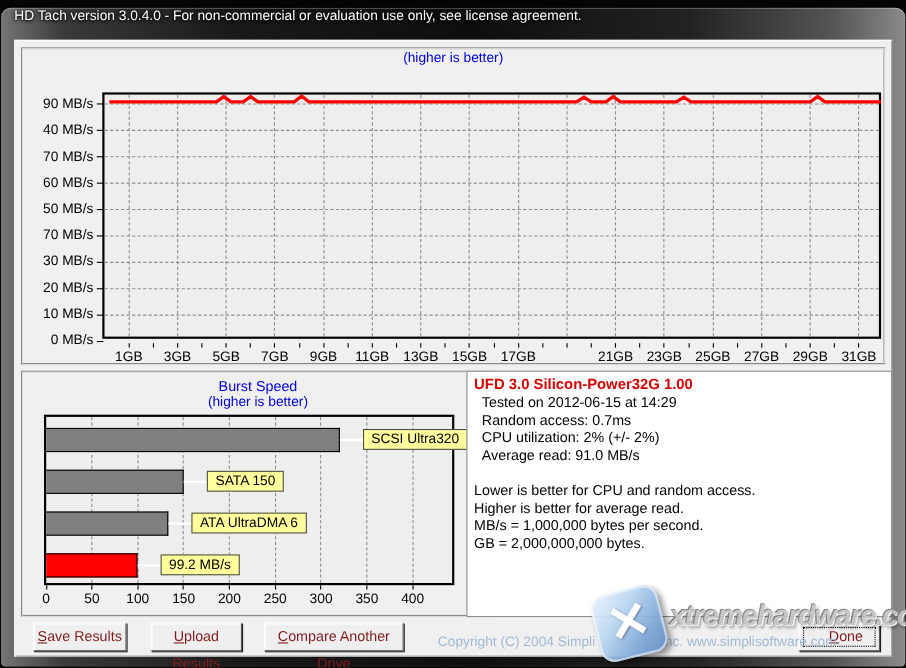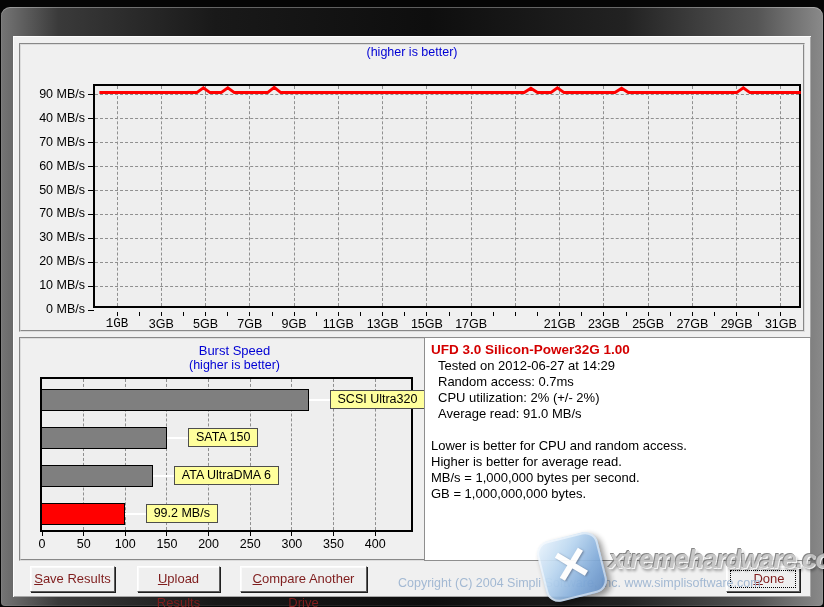--- a/index.html
+++ b/index.html
@@ -77,20 +77,21 @@
     color:#c3c3c3; letter-spacing:-1px; opacity:.92; white-space:nowrap;
     text-shadow:-1px -1px 0 #7d7d7d, 1px 1px 0 #f5f5f5, 2px 3px 3px rgba(0,0,0,.4); }
 </style>
 </head>
 <body>
 
 <div id="stage">
   <div id="frame"></div>
 
   <div id="titlebar"></div>
+  <div id="title-text">HD Tach version 3.0.4.0  - For non-commercial or evaluation use only, see license agreement.</div>
 
   <div id="client">
 
     <div class="groupbox" id="gb-seq">
       <div class="chart-sub">(higher is better)</div>
       <div class="plot" id="seq-plot">
           <div class="ytick" style="top: 223.5px;"></div>
           <div class="ylabel" style="top: 216px;">0 MB/s</div>
           <div class="hgrid" style="top: 199.607px;"></div>
           <div class="ytick" style="top: 199.607px;"></div>
@@ -114,21 +115,21 @@
           <div class="ytick" style="top: 56.2467px;"></div>
           <div class="ylabel" style="top: 48.7467px;">70 MB/s</div>
           <div class="hgrid" style="top: 32.3533px;"></div>
           <div class="ytick" style="top: 32.3533px;"></div>
           <div class="ylabel" style="top: 24.8533px;">40 MB/s</div>
           <div class="hgrid" style="top: 8.46px;"></div>
           <div class="ytick" style="top: 8.46px;"></div>
           <div class="ylabel" style="top: 0.96px;">90 MB/s</div>
           <div class="xtick" style="left: 21.625px; top: 226px;"></div>
           <div class="vgrid" style="left: 21.625px;"></div>
-          <div class="xlabel" style="left: -4.875px; top: 231px; font-family: Liberation Mono, monospace;">1GB</div>
+          <div class="xlabel" style="left: -4.875px; top: 231px;">1GB</div>
           <div class="xtick" style="left: 43.75px; top: 226px;"></div>
           <div class="xtick" style="left: 65.875px; top: 226px;"></div>
           <div class="vgrid" style="left: 65.875px;"></div>
           <div class="xlabel" style="left: 39.375px; top: 231px;">3GB</div>
           <div class="xtick" style="left: 88px; top: 226px;"></div>
           <div class="xtick" style="left: 110.125px; top: 226px;"></div>
           <div class="vgrid" style="left: 110.125px;"></div>
           <div class="xlabel" style="left: 83.625px; top: 231px;">5GB</div>
           <div class="xtick" style="left: 132.25px; top: 226px;"></div>
           <div class="xtick" style="left: 154.375px; top: 226px;"></div>
@@ -228,29 +229,29 @@
           <div class="connector" style="left: 110.783px; top: 96px; width: 21px;"></div>
           <div class="bar-label" style="left: 131.783px; top: 87px;">ATA UltraDMA 6</div>
           <div class="bar" style="top: 124px; width: 82.6293px; background: rgb(255, 0, 0);"></div>
           <div class="connector" style="left: 82.6293px; top: 134px; width: 21px;"></div>
           <div class="bar-label" style="left: 103.629px; top: 125px;">99.2 MB/s</div>
         </div>
     </div>
 
     <div id="results">
       <div id="drive-name">UFD 3.0 Silicon-Power32G 1.00</div>
-      <div class="indent">Tested on 2012-06-27 at 14:29</div>
+      <div class="indent">Tested on 2012-06-15 at 14:29</div>
       <div class="indent">Random access: 0.7ms</div>
       <div class="indent">CPU utilization: 2% (+/- 2%)</div>
       <div class="indent">Average read: 91.0 MB/s</div>
       <div class="spacer"></div>
       <div>Lower is better for CPU and random access.</div>
       <div>Higher is better for average read.</div>
       <div>MB/s = 1,000,000 bytes per second.</div>
-      <div>GB = 1,000,000,000 bytes.</div>
+      <div>GB = 2,000,000,000 bytes.</div>
     </div>
 
     <div class="btn" id="btn-save"><u>S</u>ave Results</div>
     <div class="btn" id="btn-compare"><u>C</u>ompare Another Drive</div>
     <div class="btn" id="btn-upload"><u>U</u>pload Results</div>
     <div class="btn" id="btn-done"><u>D</u>one</div>
 
     <div id="copyright">Copyright (C) 2004 Simpli Software, Inc.  www.simplisoftware.com</div>
 
     <div id="watermark">

